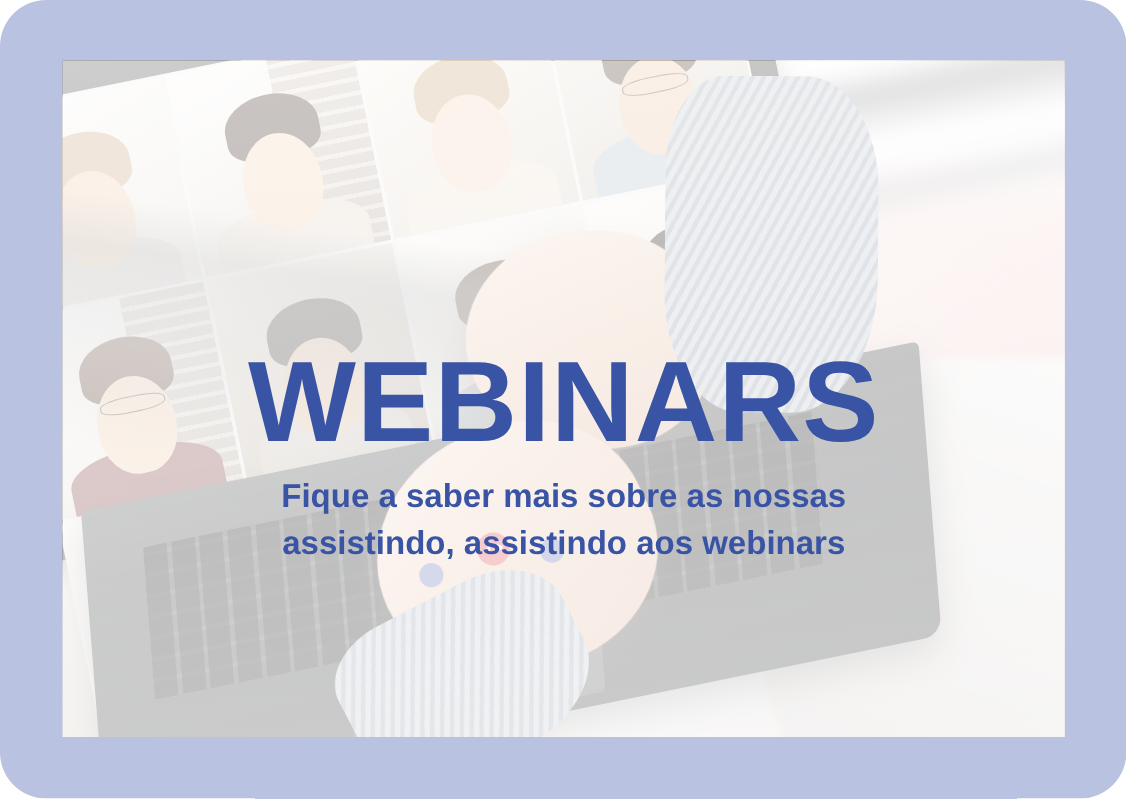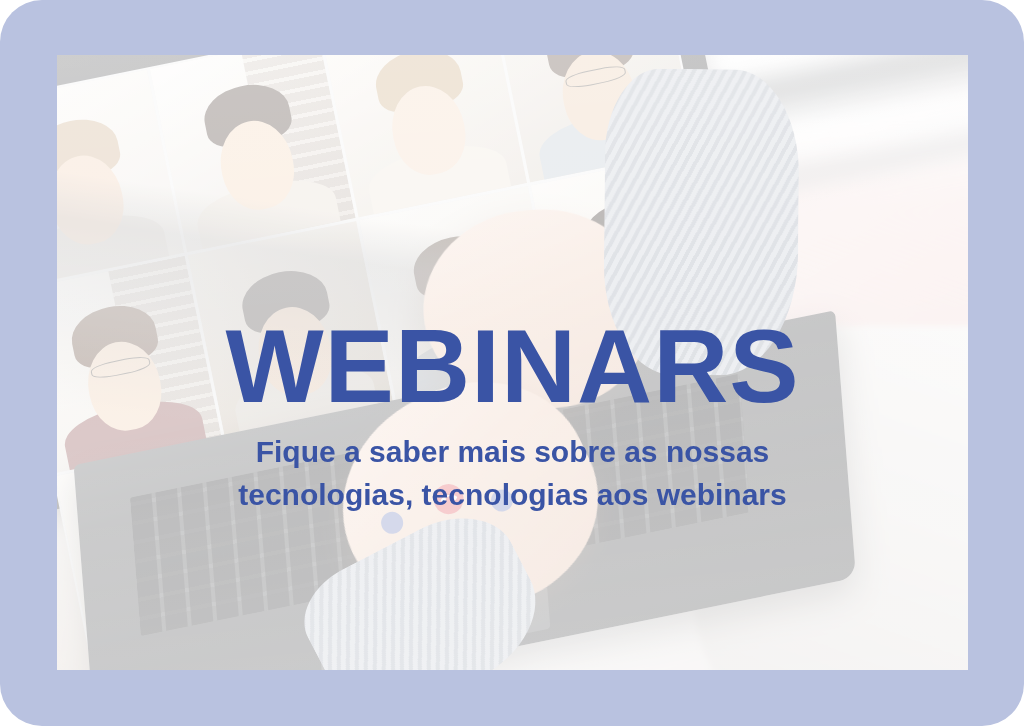--- a/index.html
+++ b/index.html
@@ -474,17 +474,17 @@
         </div>
         <div class="ctrl-dot" style="background: rgb(60, 92, 184); left: 45%; top: 78.5%;"></div>
         <div class="ctrl-dot" style="background: rgb(60, 92, 184); left: 60%; top: 78.5%;"></div>
       </div>
 
     <div id="wash" style="background: rgba(255, 255, 255, 0.66);"></div>
     <div id="wash-2"></div>
 
     <div id="text-block">
       <h1 id="headline" style="color: rgb(58, 84, 165);">WEBINARS</h1>
-      <p id="subtitle" style="color: rgb(58, 84, 165);">Fique a saber mais sobre as nossas tecnologias, tecnologias aos webinars</p>
+      <p id="subtitle" style="color: rgb(58, 84, 165);">Fique a saber mais sobre as nossas assistindo, assistindo aos webinars</p>
     </div>
 
   </div>
 </div>
 
 </body></html>

